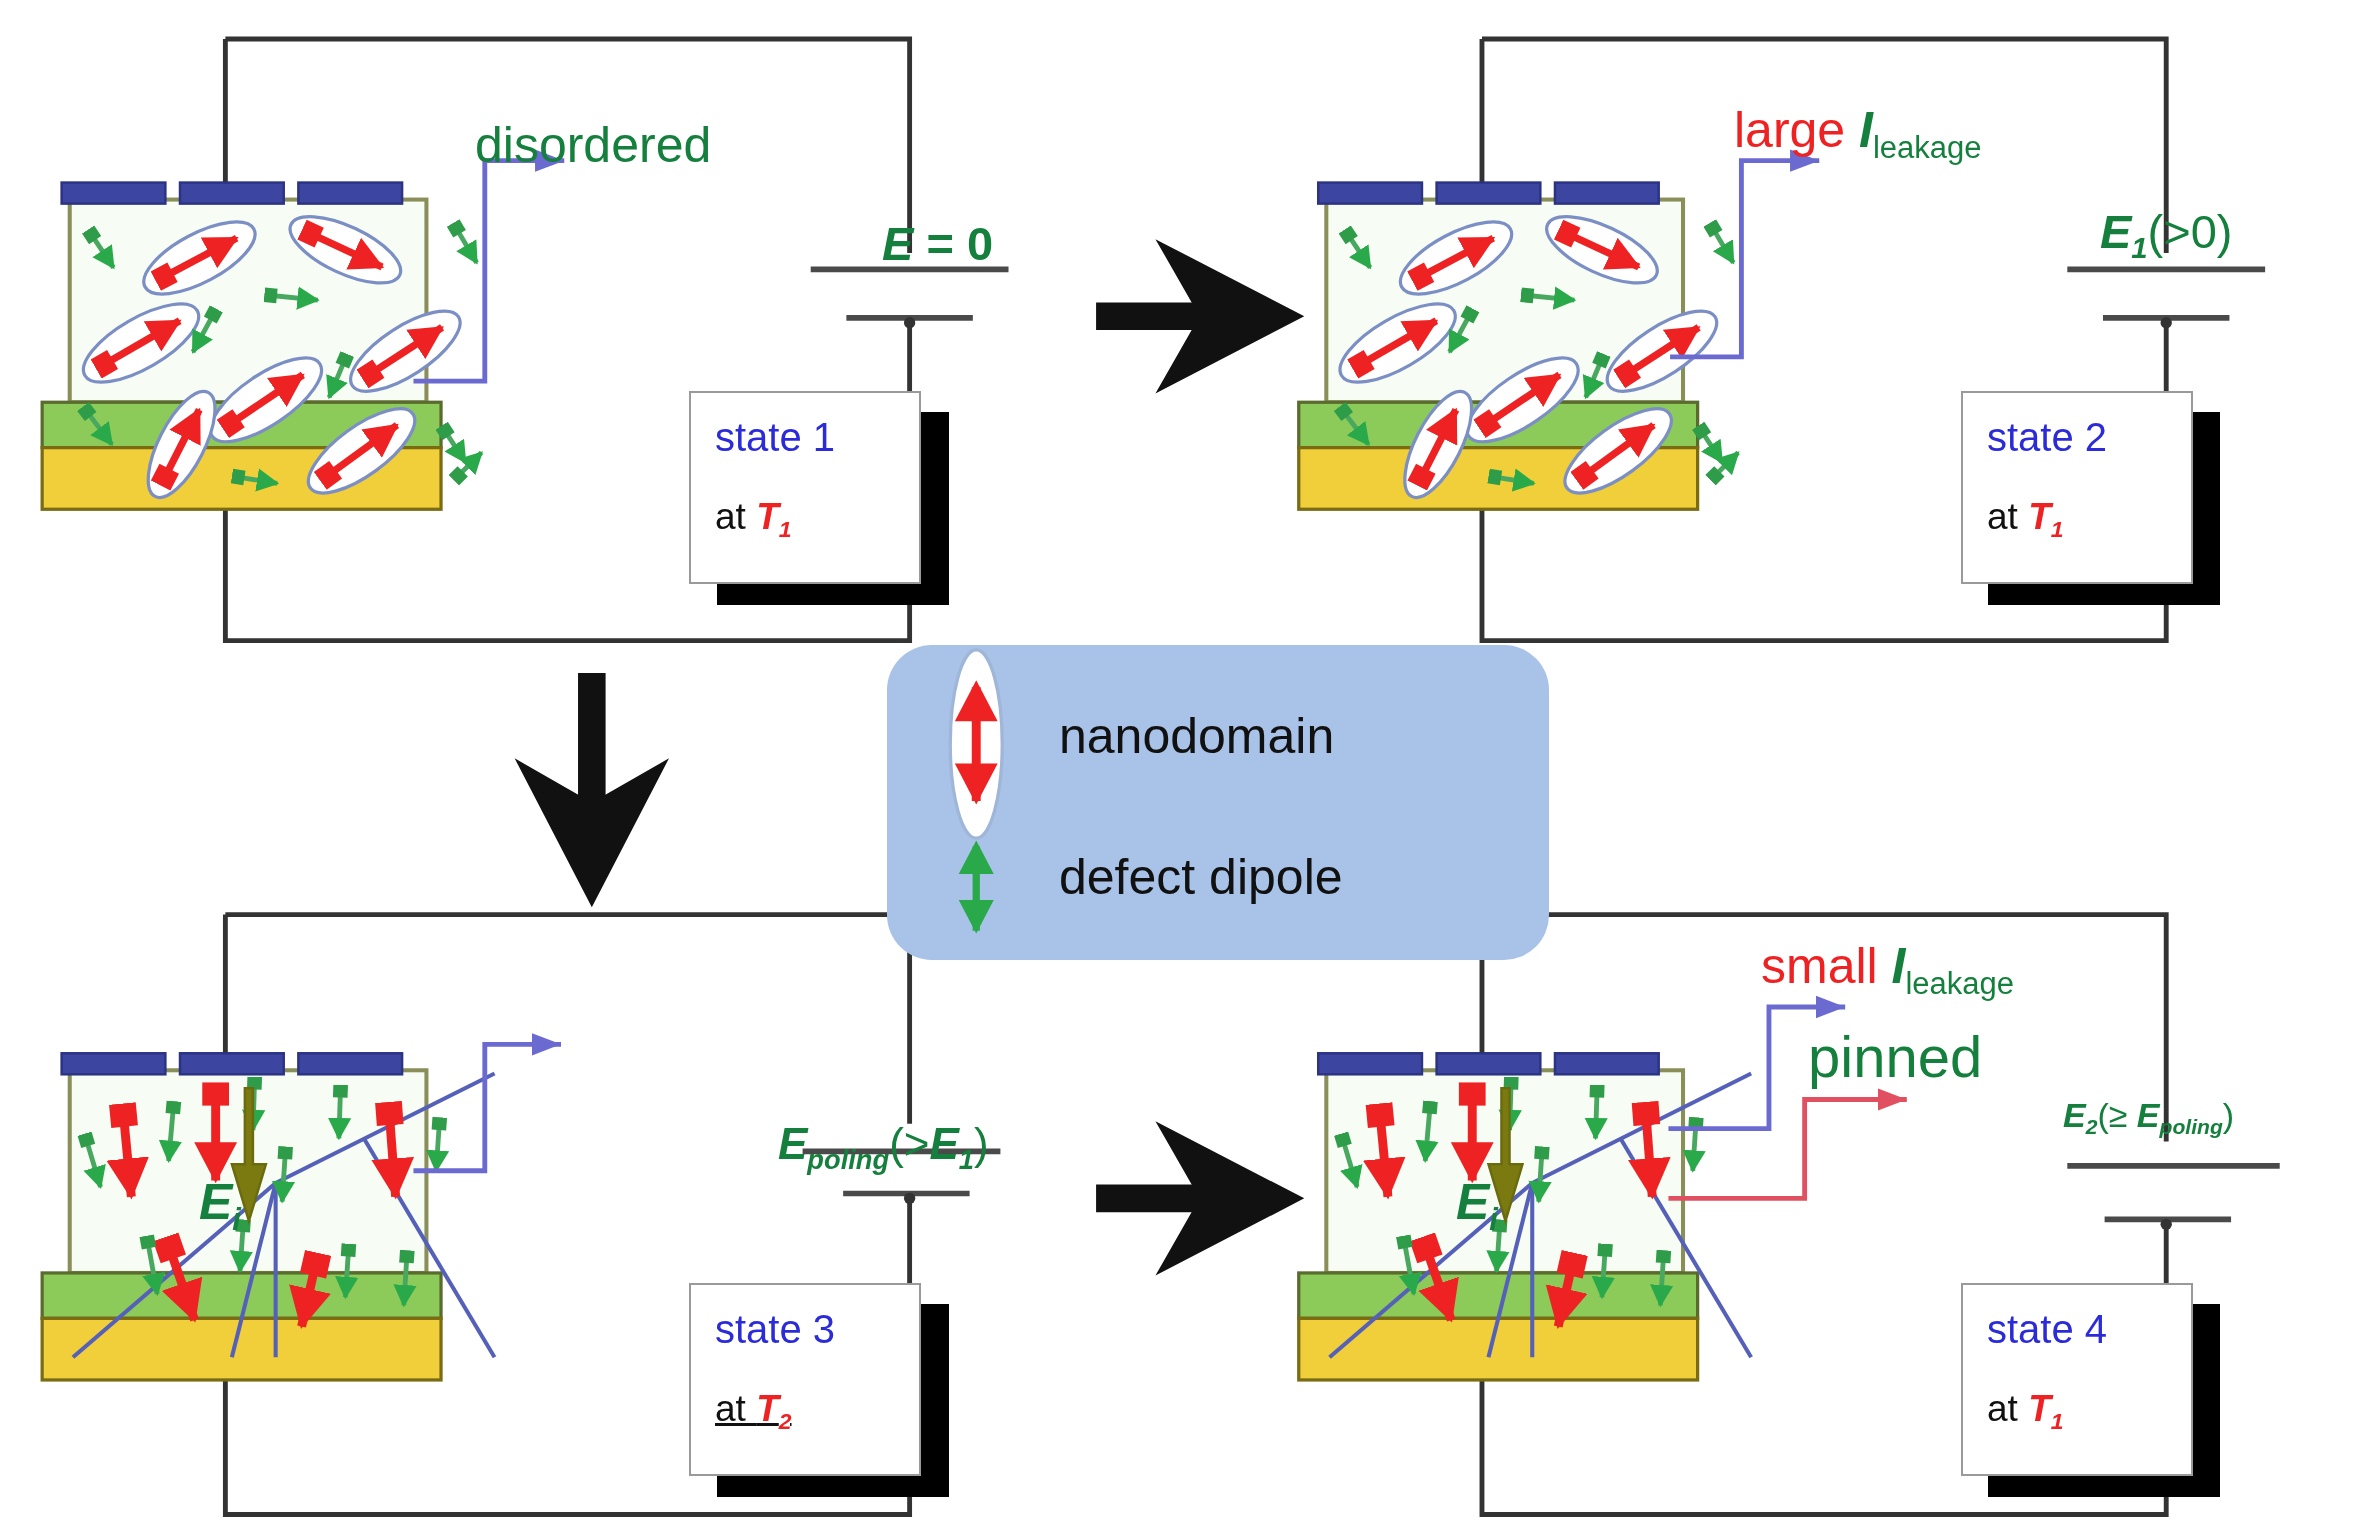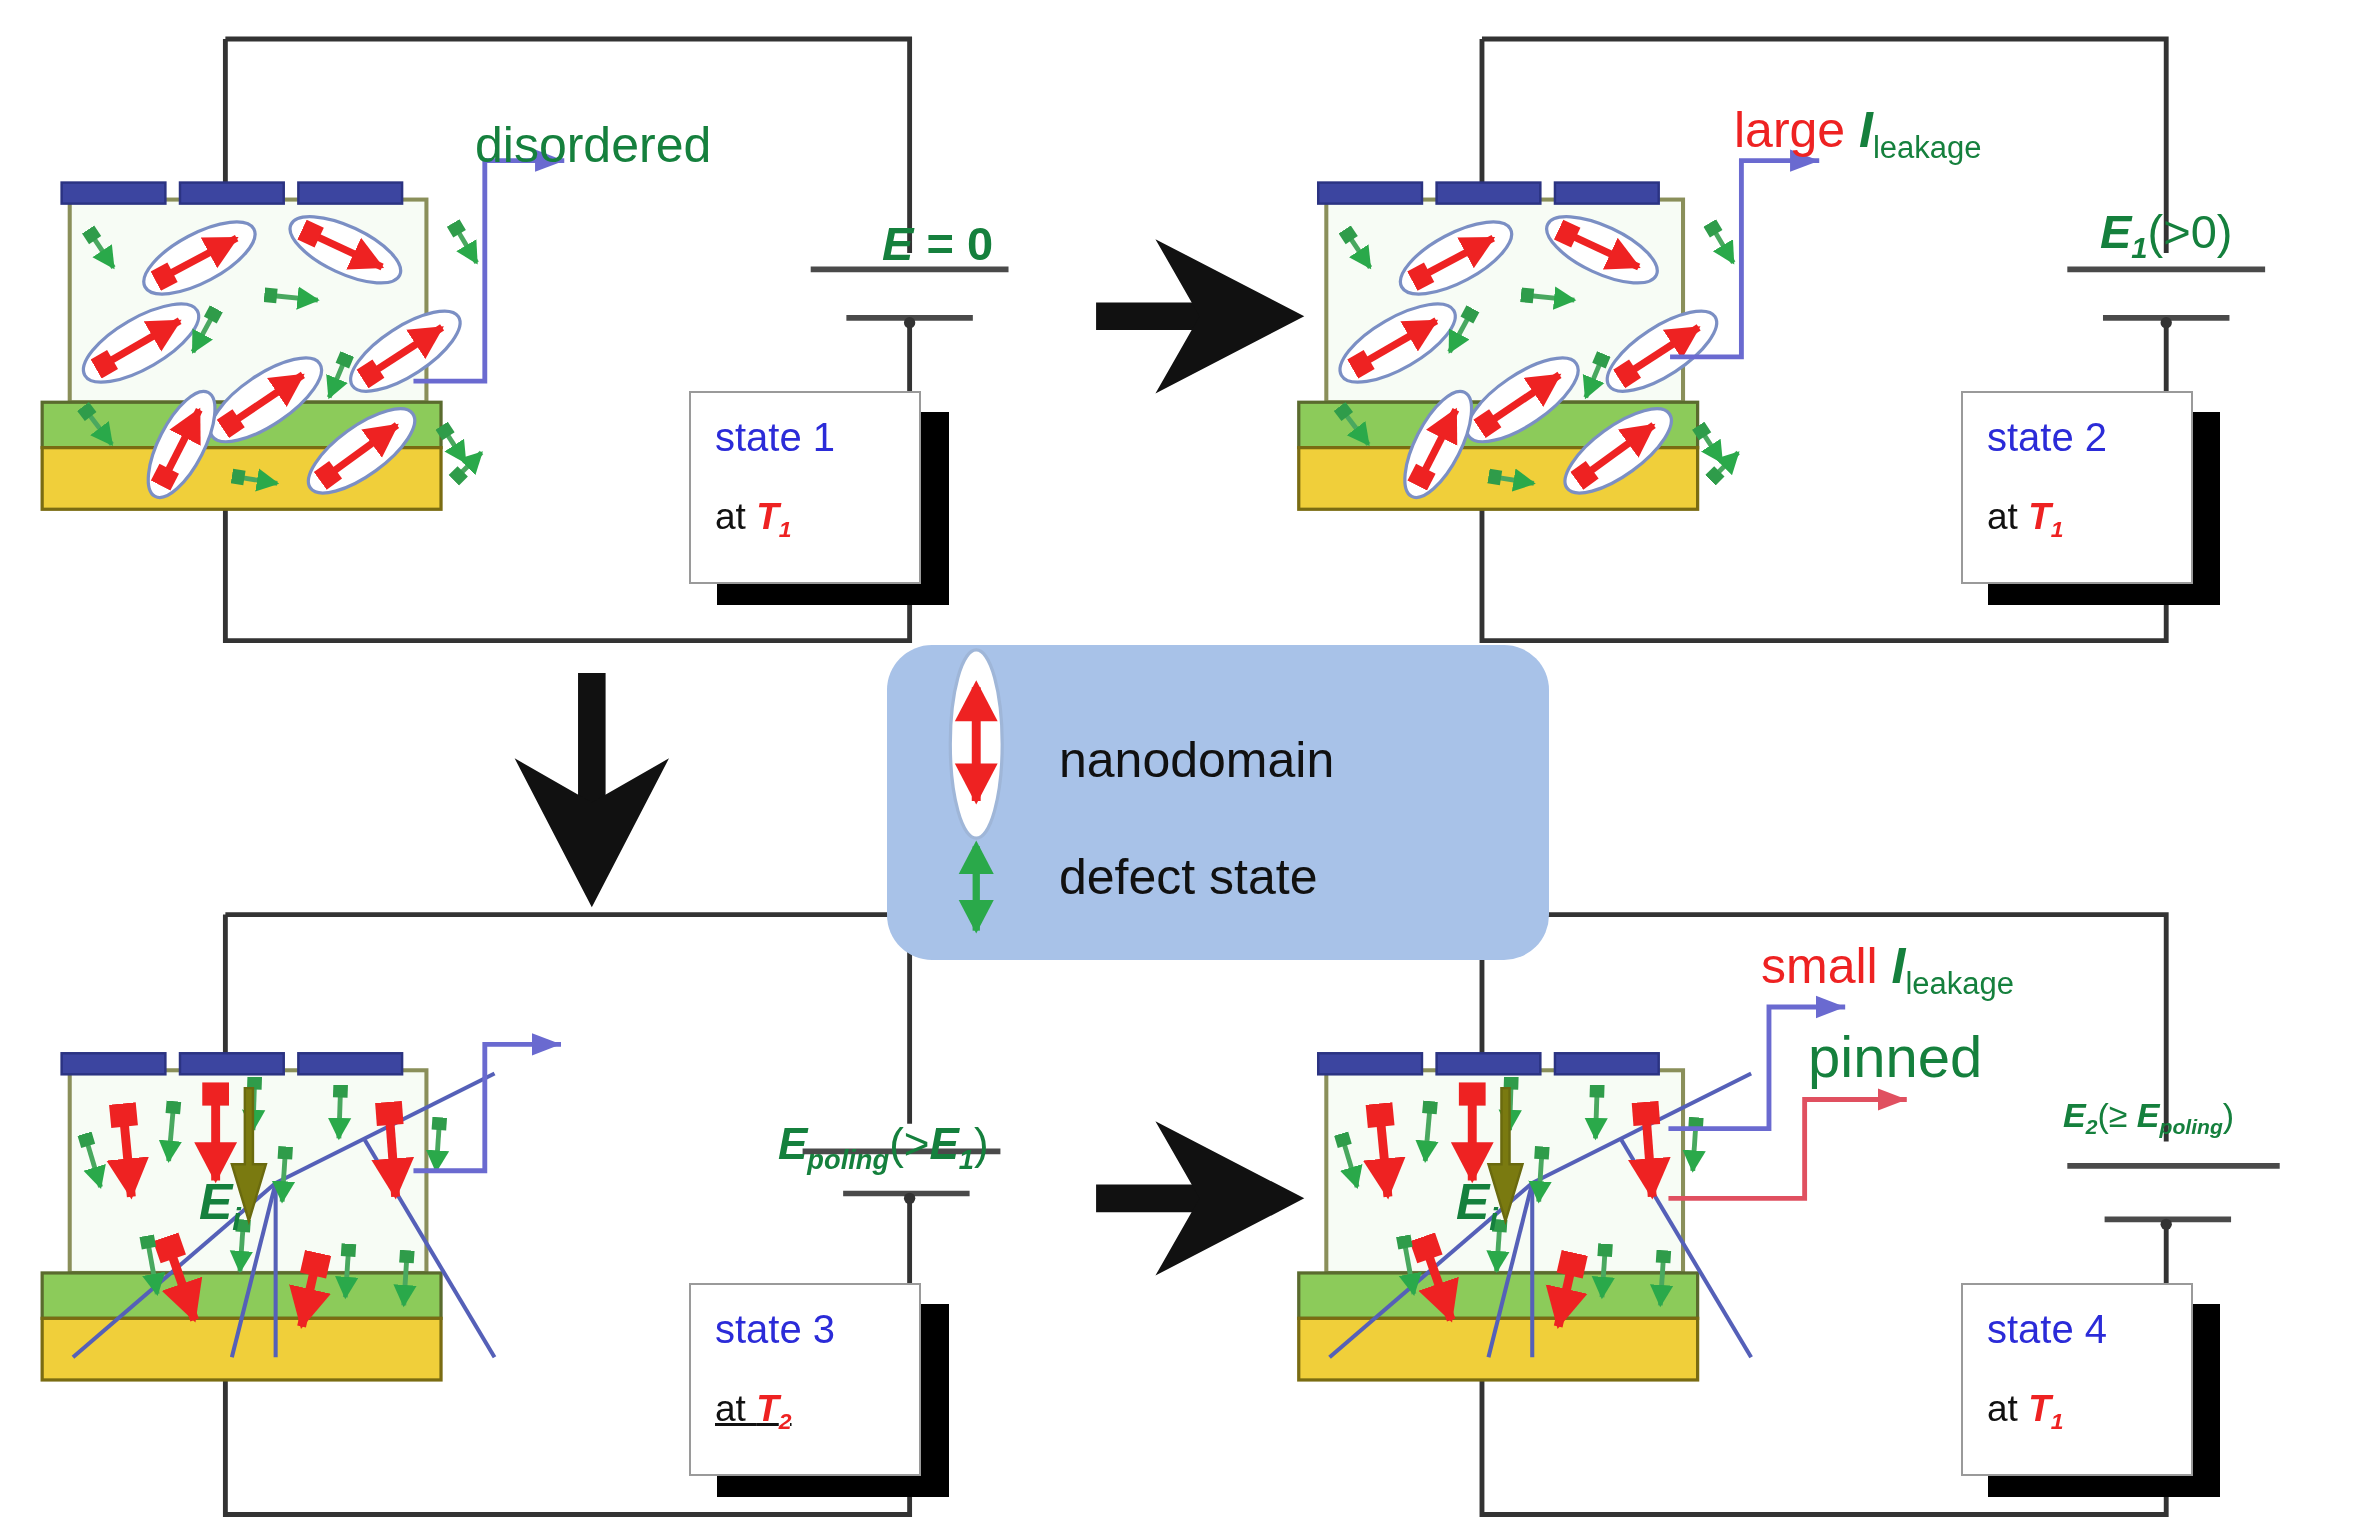--- a/index.html
+++ b/index.html
@@ -282,22 +282,22 @@
       </marker>
     </defs>
     <g>
       <ellipse cx="110" cy="122" rx="32" ry="116" fill="#ffffff" stroke="#9fb6d8" stroke-width="4"></ellipse>
       <line x1="110" y1="52" x2="110" y2="192" stroke="#ee2222" stroke-width="11" marker-end="url(#lr)" marker-start="url(#lrt)"></line>
     </g>
     <g>
       <line x1="110" y1="248" x2="110" y2="352" stroke="#2aa94a" stroke-width="9" marker-end="url(#lg)" marker-start="url(#lgt)"></line>
     </g>
   </svg>
-  <div class="legend-t" style="left:172px;top:86px;">nanodomain</div>
-  <div class="legend-t" style="left:172px;top:203px;">defect state</div>
+  <div class="legend-t" style="left:172px;top:62px;">nanodomain</div>
+  <div class="legend-t" style="left:172px;top:203px;">defect dipole</div>
 </div>
 
 <div class="txt lbl-big" style="left:475px;top:120px;">
   <span class="blk">disordered</span>
 </div>
 <div class="elab" style="left:882px;top:216px;">
   <span class="ital-b blk">E</span><span class="blk" style="font-weight:bold;"> = 0</span>
 </div>
 <div class="card-shadow" style="left:717px;top:412px;width:232px;height:193px;"></div>
 <div class="card" style="left:689px;top:391px;width:232px;height:193px;"></div>

